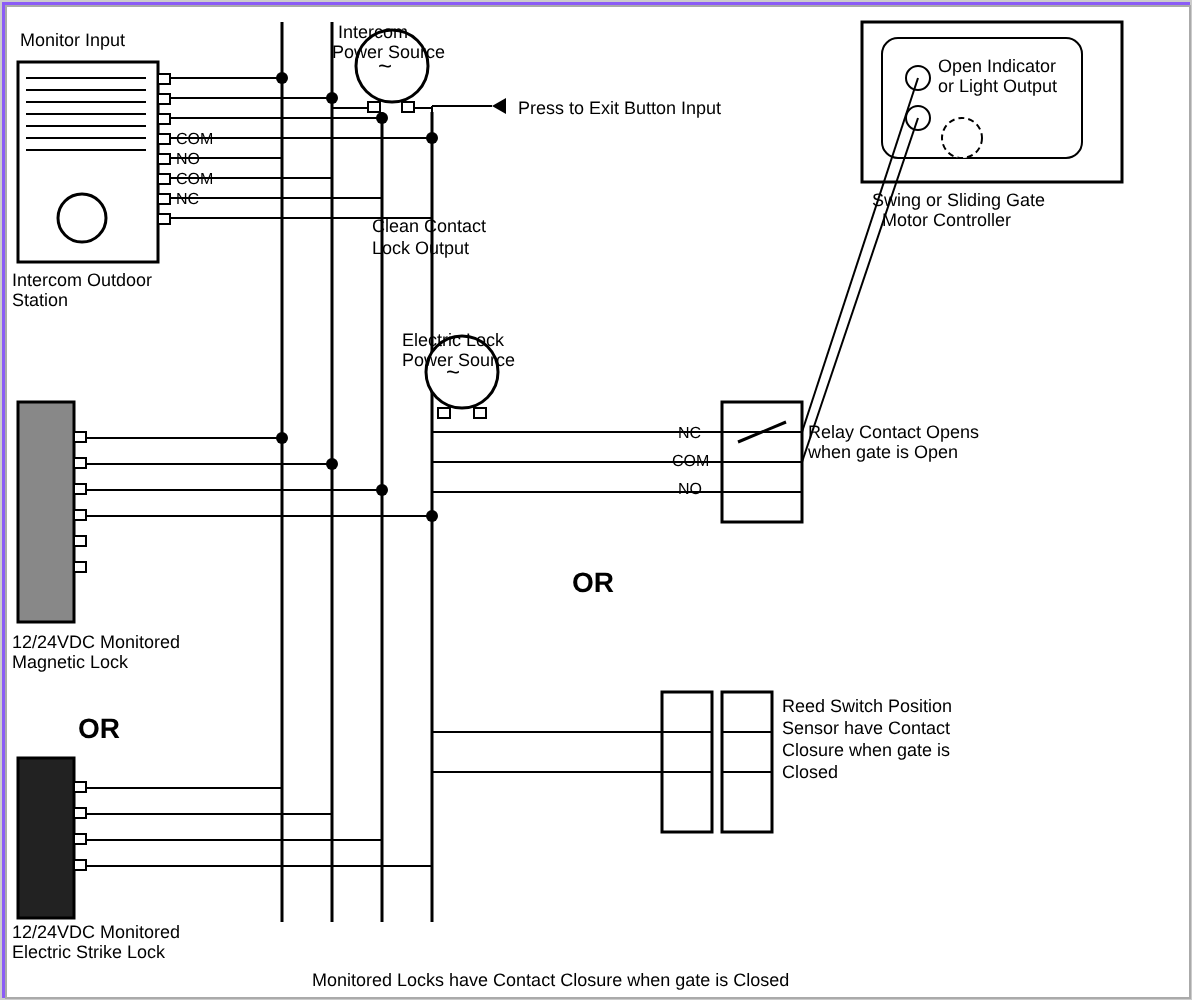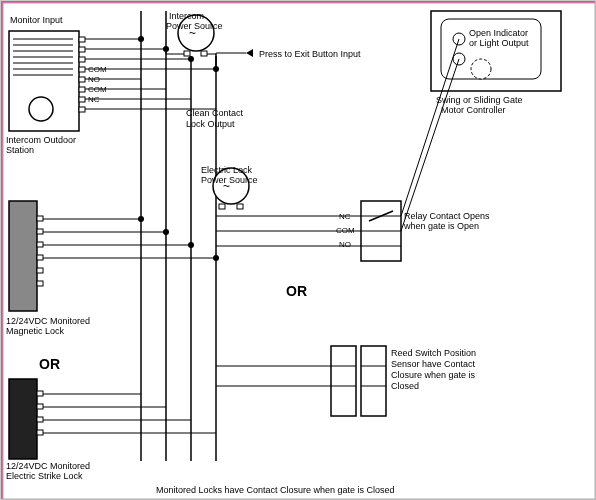--- a/index.html
+++ b/index.html
@@ -9,21 +9,21 @@
       background: #fff;
       font-family: Arial, sans-serif;
       font-size: 10px;
       overflow: hidden;
       position: relative;
     }
     .diagram-container {
       width: 596px;
       height: 500px;
       position: relative;
-      background: #ec4899;
+      background: #8b5cf6;
       border: 1px solid #ccc;
     }
     svg {
       position: absolute;
       top: 0;
       left: 0;
       width: 596px;
       height: 500px;
     }
   </style>

